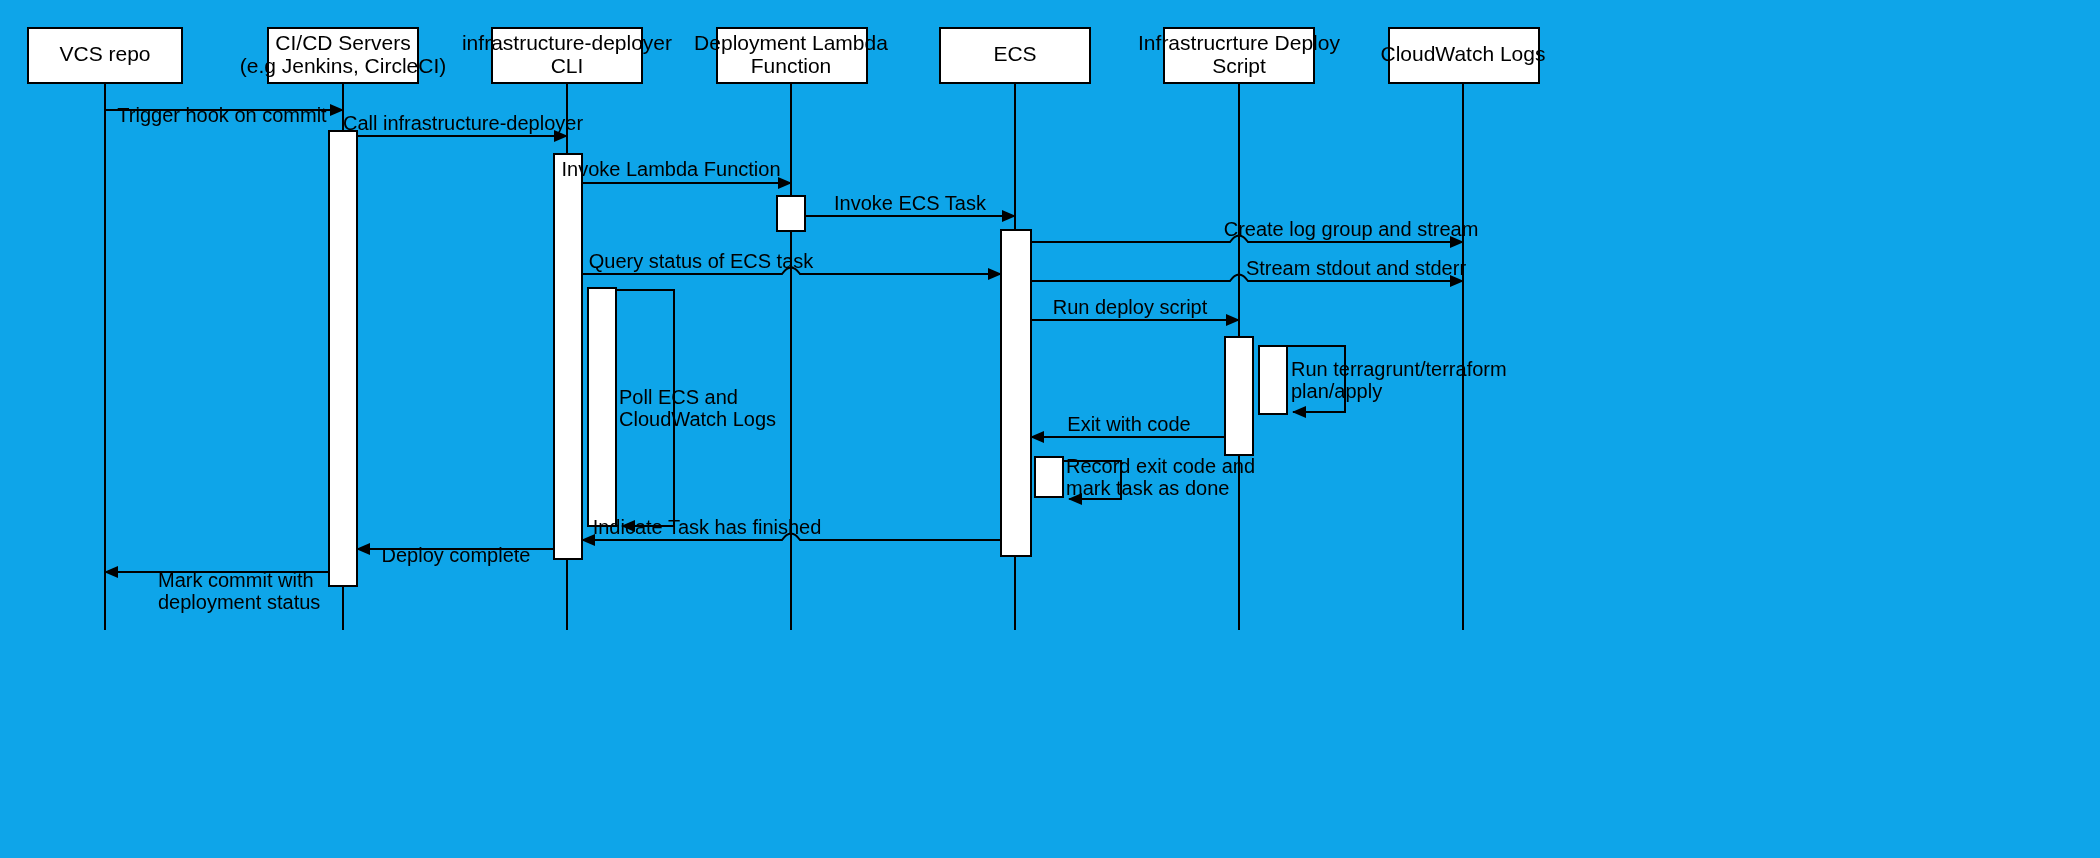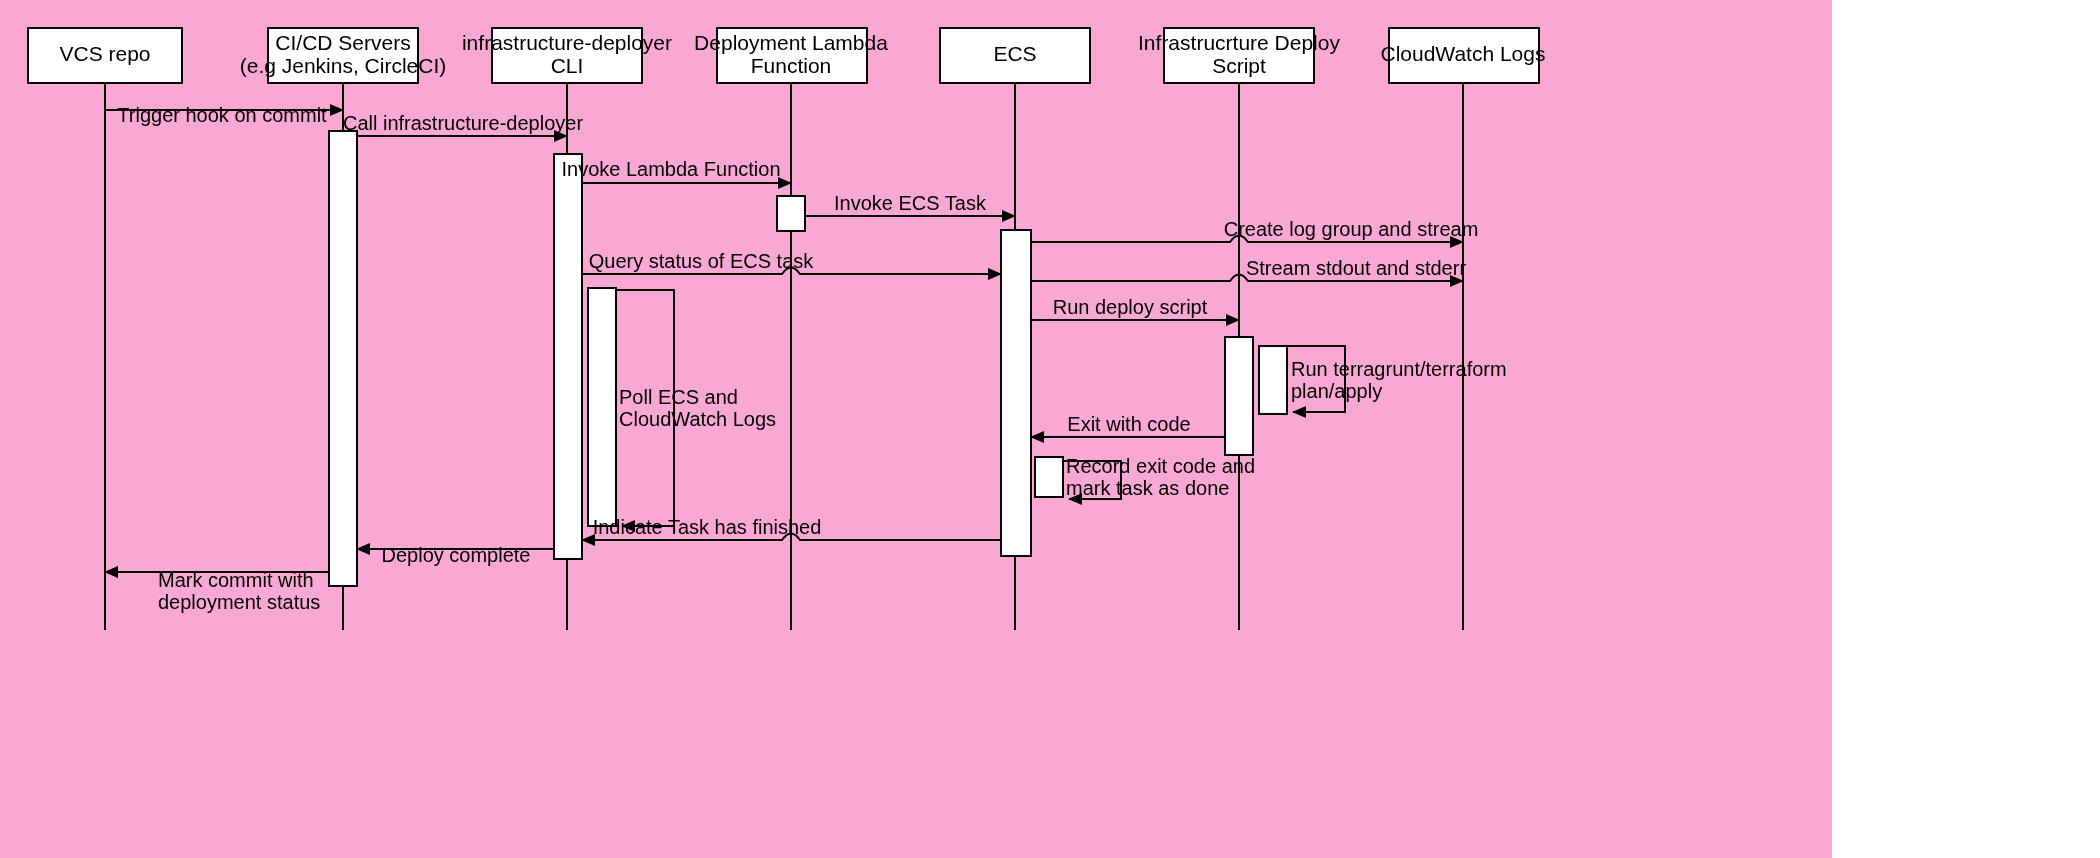--- a/index.html
+++ b/index.html
@@ -6,23 +6,23 @@
     margin: 0;
     padding: 0;
     background: #ffffff;
   }
   body {
     font-family: "Liberation Sans", sans-serif;
     color: #000000;
   }
   #canvas {
     position: relative;
-    width: 1832px;
+    width: 2100px;
     height: 858px;
-    background: #f9a8d4;
+    background: #0ea5e9;
     overflow: hidden;
   }
   svg.diagram {
     position: absolute;
     left: 0;
     top: 0;
     width: 2100px;
     height: 858px;
     display: block;
   }

